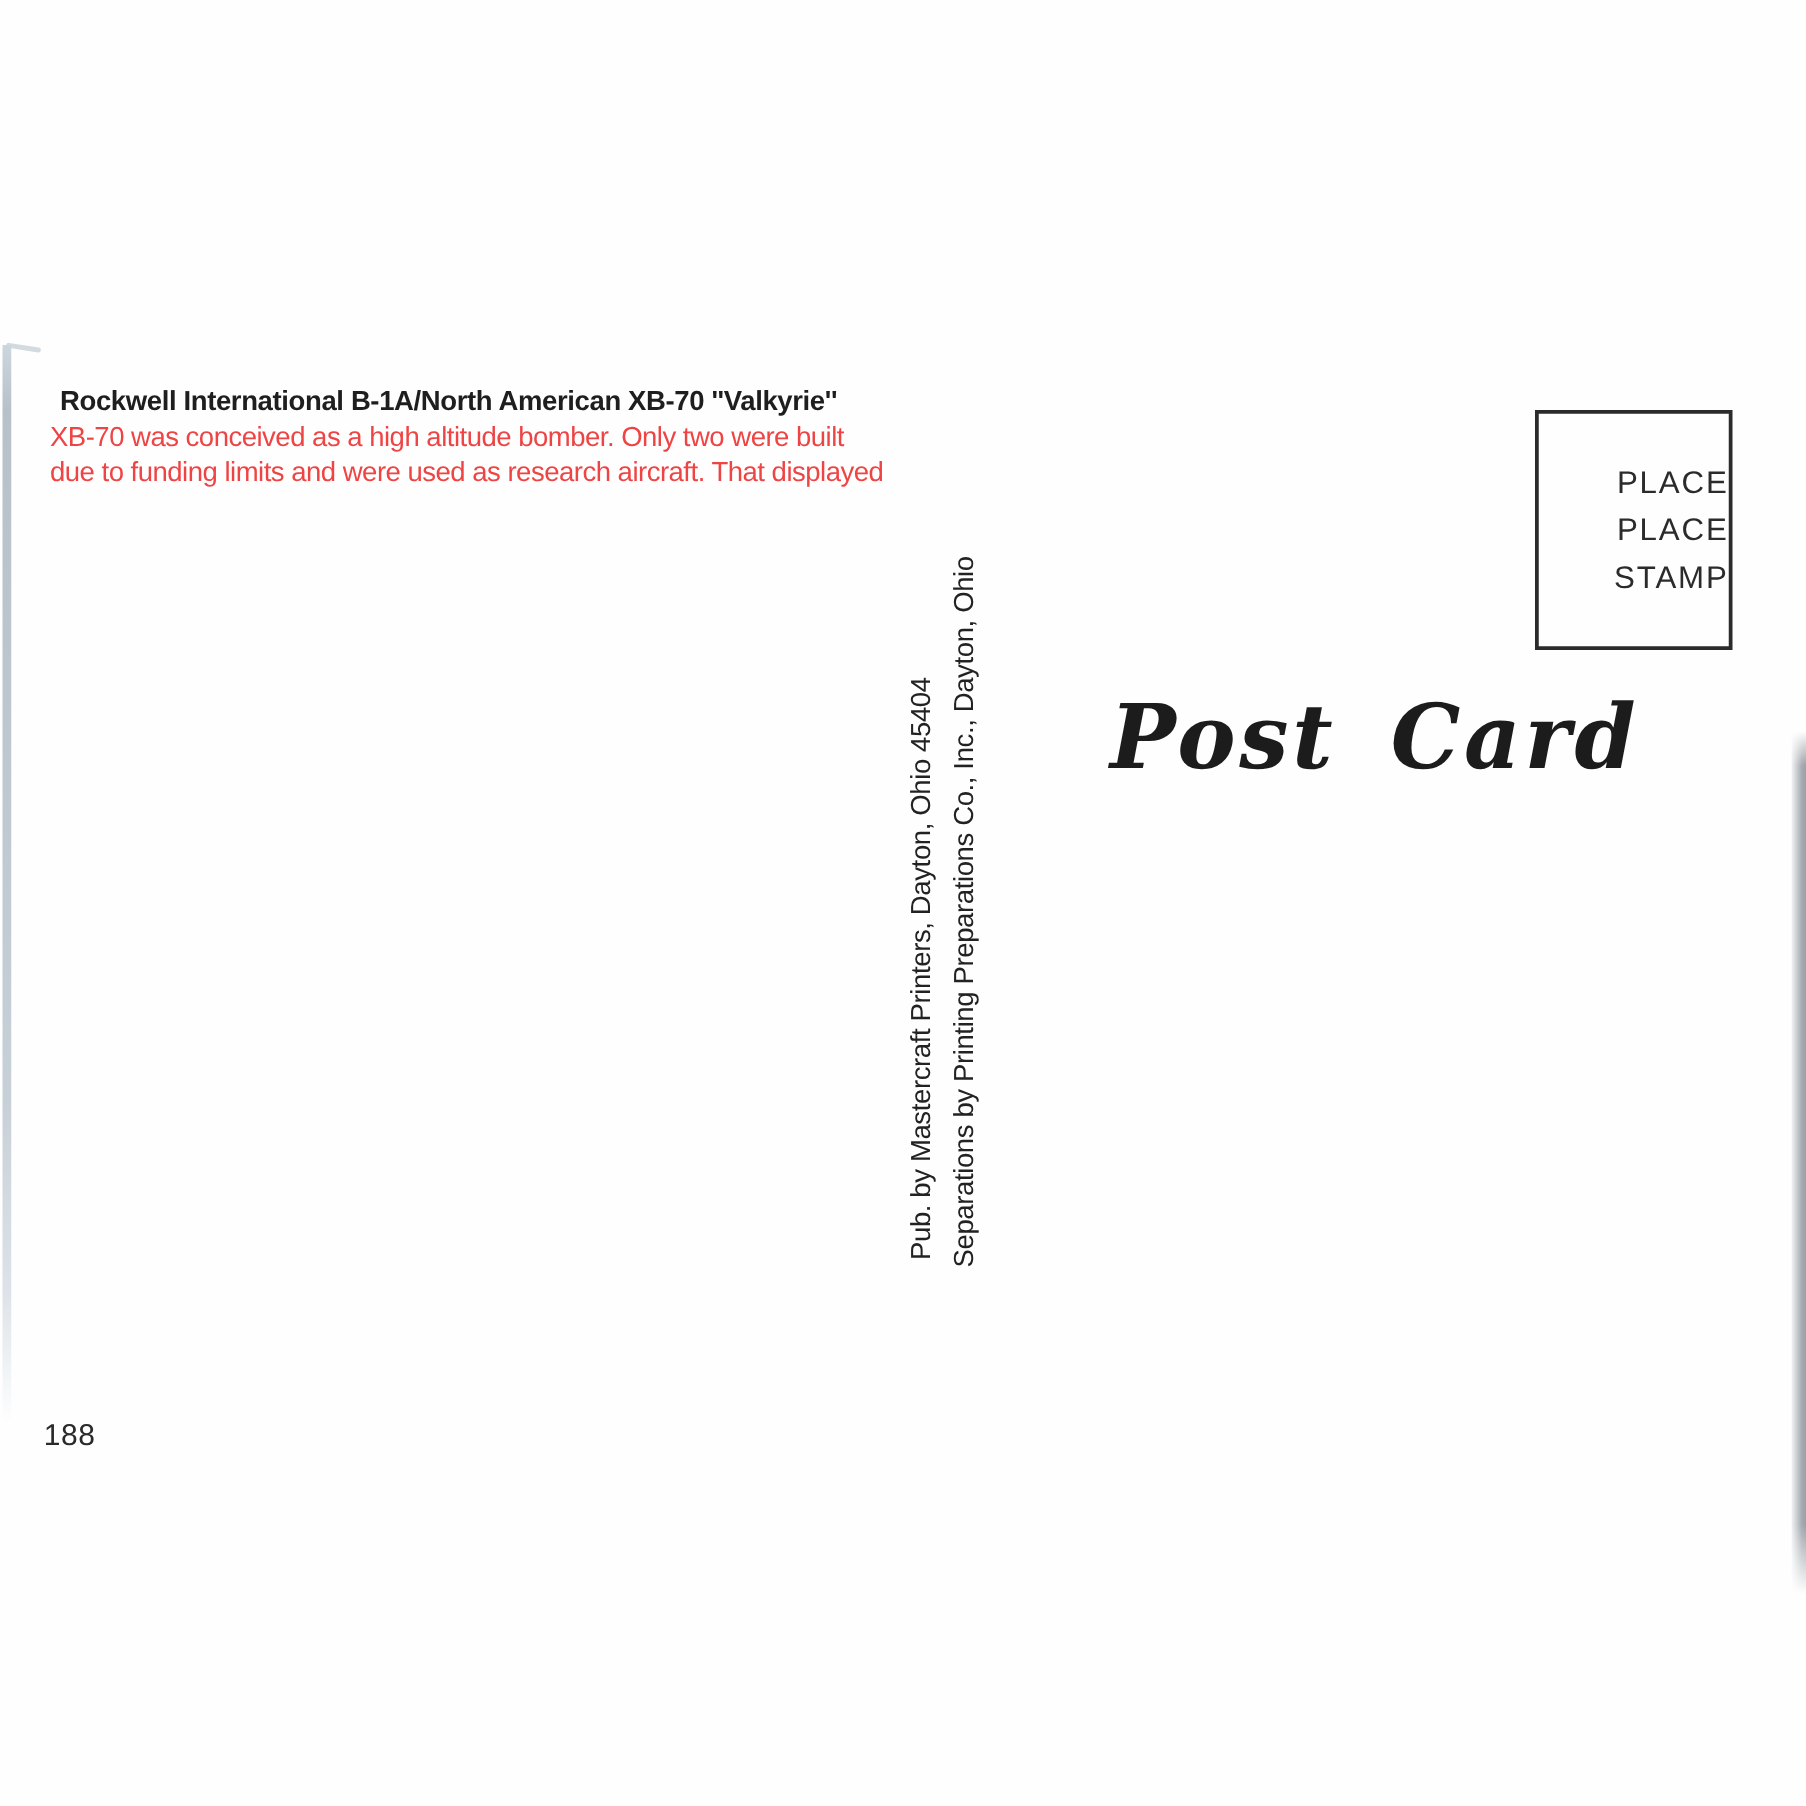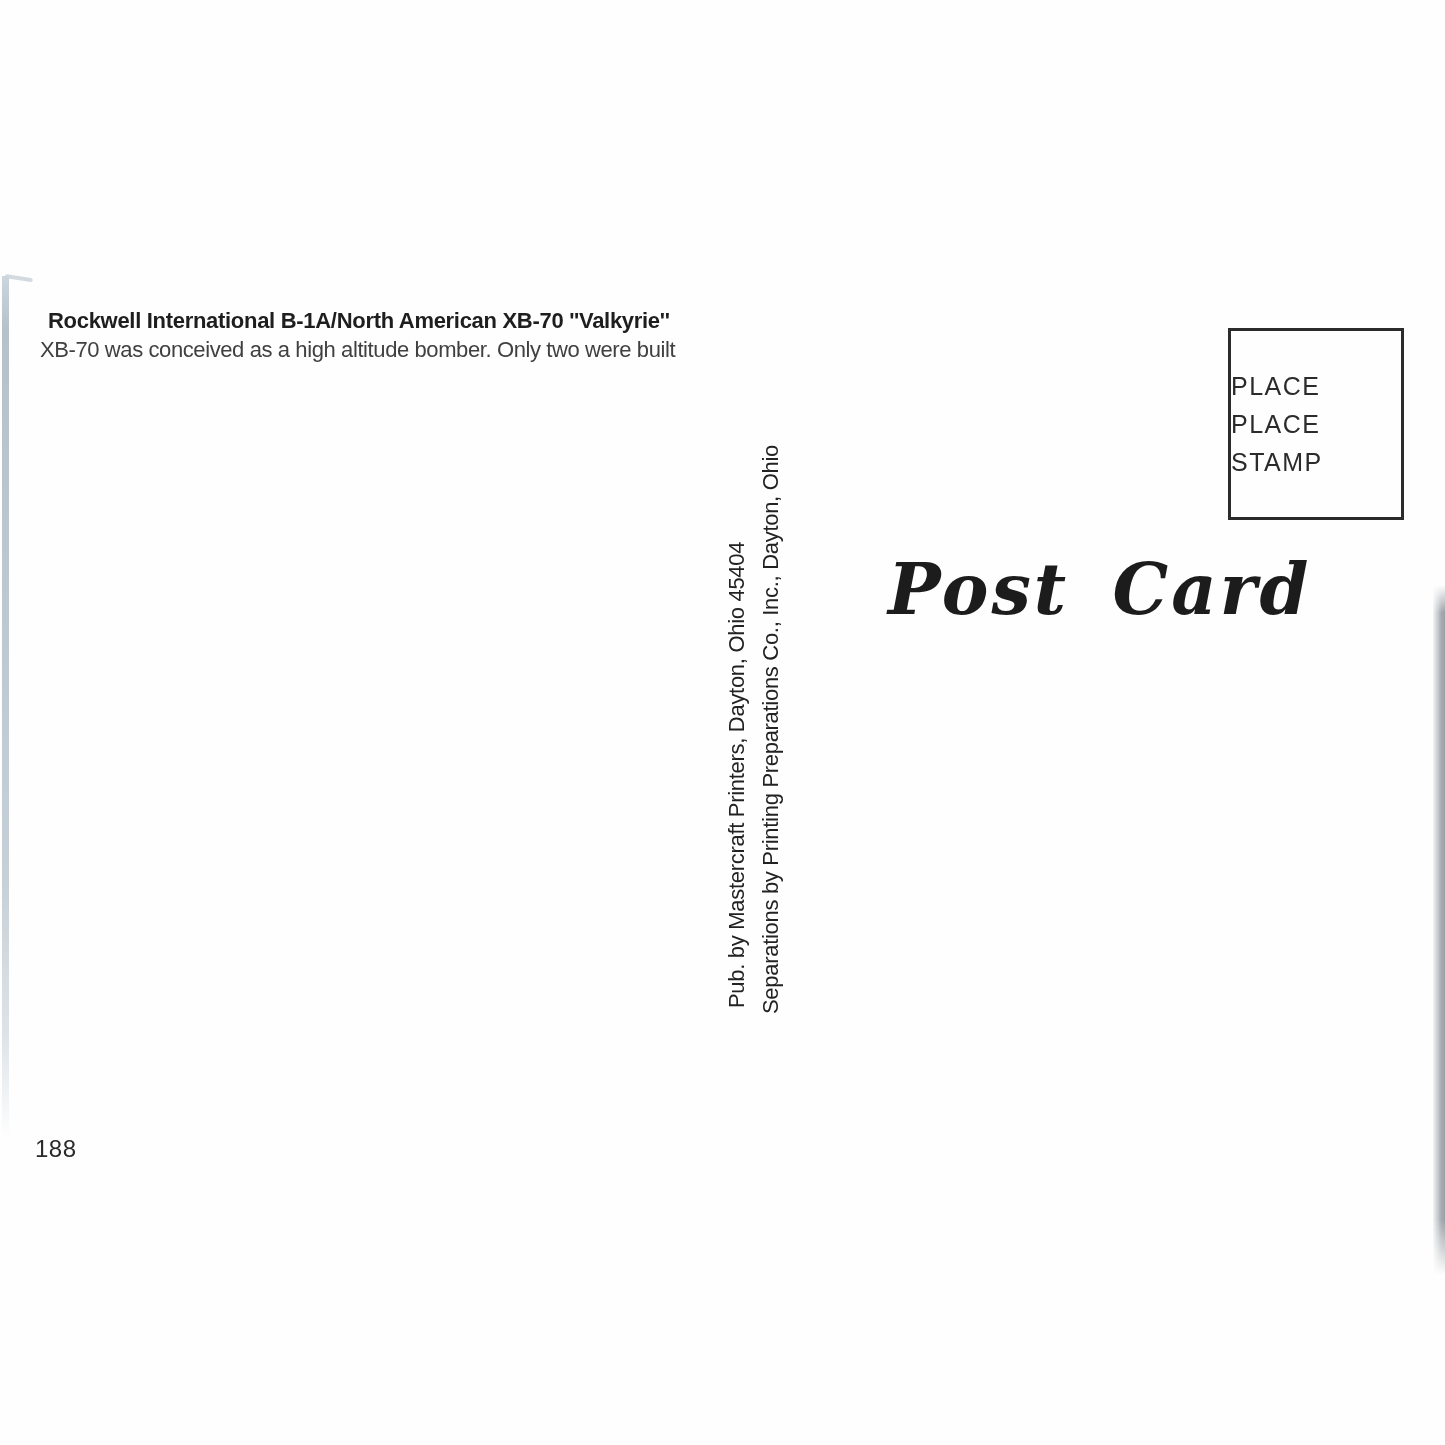--- a/index.html
+++ b/index.html
@@ -68,21 +68,21 @@
     padding-left: 8px;
     line-height: 30px;
     white-space: nowrap;
     color: #1e1e1e;
   }
   .caption-line {
     font-size: 22px;
     letter-spacing: -0.4px;
     line-height: 28.4px;
     white-space: nowrap;
-    color: #404040;
+    color: #ef4444;
   }
 
   
   .pub-line {
     position: absolute;
     transform: rotate(-90deg);
     transform-origin: 0 0;
     white-space: nowrap;
     font-size: 22px;
     letter-spacing: -0.3px;
@@ -90,27 +90,27 @@
     color: #222222;
   }
   .pub-line-1 { left: 721px; top: 1008px; }
   .pub-line-2 { left: 755px; top: 1014px; }
 
   
   .stamp-box {
     position: absolute;
     left: 1228px;
     top: 328px;
-    width: 176px;
+    width: 158px;
     height: 192px;
     border: 3px solid #2b2b2b;
     box-sizing: border-box;
     display: flex;
     flex-direction: column;
-    align-items: flex-start;
+    align-items: flex-end;
     justify-content: center;
     gap: 12px;
   }
   .stamp-line {
     font-size: 25px;
     letter-spacing: 1.5px;
     line-height: 26px;
     color: #2b2b2b;
   }
 
@@ -145,20 +145,21 @@
 
 <div class="postcard">
 
   <div class="edge-left"></div>
   <div class="edge-left-corner"></div>
   <div class="edge-right"></div>
 
   <div class="caption">
     <div class="caption-title">Rockwell International B-1A/North American XB-70 ''Valkyrie''</div>
     <div class="caption-line">XB-70 was conceived as a high altitude bomber. Only two were built</div>
+    <div class="caption-line">due to funding limits and were used as research aircraft. That displayed</div>
   </div>
 
   <div class="pub-line pub-line-1">Pub. by Mastercraft Printers, Dayton, Ohio 45404</div>
   <div class="pub-line pub-line-2">Separations by Printing Preparations Co., Inc., Dayton, Ohio</div>
 
   <div class="stamp-box">
     <div class="stamp-line">PLACE</div>
     <div class="stamp-line">PLACE</div>
     <div class="stamp-line">STAMP</div>
   </div>

